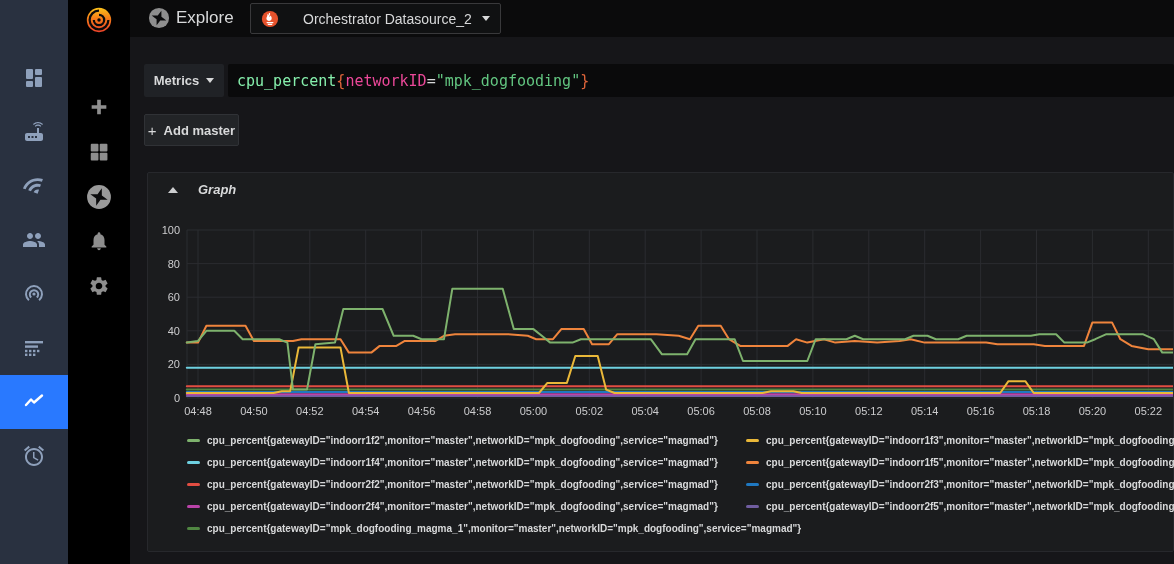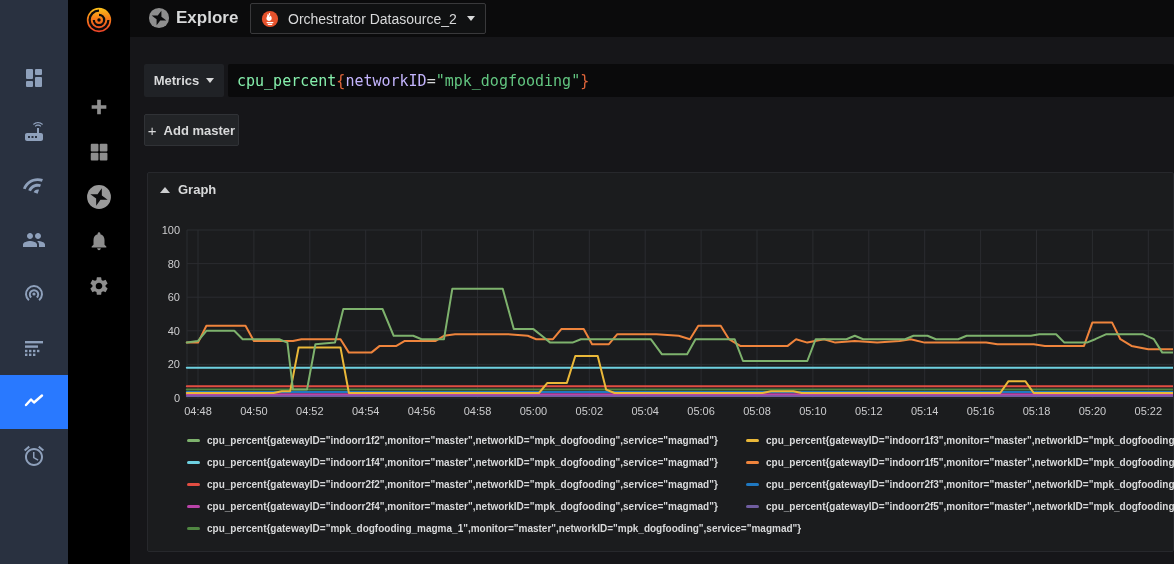--- a/index.html
+++ b/index.html
@@ -13,36 +13,36 @@
   .nav-item.active { background:#2979ff; color:#ffffff; }
   .nav-item svg { width:24px; height:24px; }
 
   
   #grafana-sidebar { position:absolute; left:68px; top:0; width:62px; height:564px; background:#000; z-index:3; }
   .gf-item { position:absolute; left:0; width:62px; height:40px; display:flex; align-items:center; justify-content:center; color:#8e8e8e; cursor:pointer; }
   .gf-item svg { width:22px; height:22px; }
 
   
   #top-header { position:absolute; left:130px; top:0; width:1044px; height:37px; background:#0b0b0c; z-index:2; }
-  #explore-title { position:absolute; left:46px; top:8px; font-size:17px; font-weight:700; color:#d8d9da; }
+  #explore-title { position:absolute; left:46px; top:8px; font-size:17px; font-weight:400; color:#d8d9da; }
   #compass-hdr { position:absolute; left:18px; top:7px; width:22px; height:22px; }
   #ds-picker { position:absolute; left:120px; top:3px; height:31px; min-width:230px; background:#101112; border:1px solid #39393b; border-radius:2px; display:flex; align-items:center; padding:0 10px; cursor:pointer; }
-  #ds-picker .ds-label { color:#d8d9da; font-size:14px; font-weight:500; margin:0 10px 0 9px; }
+  #ds-picker .ds-label { color:#d8d9da; font-size:14px; font-weight:500; margin:0 10px 0 24px; }
   .caret-down { width:0; height:0; border-left:4px solid transparent; border-right:4px solid transparent; border-top:5px solid #d8d9da; display:inline-block; }
 
   
   #metrics-btn { position:absolute; left:144px; top:64px; width:80px; height:33px; background:#202226; border:none; border-radius:2px; color:#d8d9da; font-size:13px; font-weight:700; display:flex; align-items:center; justify-content:center; gap:7px; cursor:pointer; font-family:"Liberation Sans",sans-serif; }
   #query-field { position:absolute; left:228px; top:64px; width:946px; height:33px; background:#0a0a0b; border-radius:2px; display:flex; align-items:center; cursor:text; }
   #query-field .expr { font-family:"DejaVu Sans Mono", monospace; font-size:15px; padding-left:9px; white-space:pre; }
   #add-query-btn { position:absolute; left:144px; top:114px; width:95px; height:32px; background:#222427; border:1px solid #303236; border-radius:2px; color:#d8d9da; font-size:13px; font-weight:700; display:flex; align-items:center; justify-content:center; gap:7px; cursor:pointer; font-family:"Liberation Sans",sans-serif; }
   .plus-glyph { font-size:15px; font-weight:400; line-height:1; }
 
   
   #graph-panel { position:absolute; left:147px; top:172px; width:1027px; height:380px; background:#1b1c1e; border:1px solid #27282c; border-radius:2px; }
-  #panel-header { position:absolute; left:12px; top:9px; display:flex; align-items:center; gap:8px; cursor:pointer; }
+  #panel-header { position:absolute; left:20px; top:9px; display:flex; align-items:center; gap:20px; cursor:pointer;font-style:italic; }
   .tri-up { width:0; height:0; border-left:5px solid transparent; border-right:5px solid transparent; border-bottom:6px solid #cdced0; }
   #panel-title { color:#d8d9da; font-size:13px; font-weight:700; }
   #chart-svg { position:absolute; left:0; top:46px; width:1025px; height:200px; }
   #chart-svg text.tick { font-family:"Liberation Sans",sans-serif; font-size:11px; fill:#ccccce; }
 
   
   .legend-col { position:absolute; top:256px; display:flex; flex-direction:column; }
   #legend-col-1 { left:39px; }
   #legend-col-2 { left:598px; width:600px; }
   .legend-row { height:22px; display:flex; align-items:center; white-space:nowrap; cursor:pointer; }
@@ -175,21 +175,21 @@
       <span class="ds-label">Orchestrator Datasource_2</span>
       <span class="caret-down"></span>
     </div>
   </div>
 
   <button id="metrics-btn">
     <span>Metrics</span>
     <span class="caret-down"></span>
   </button>
   <div id="query-field">
-    <span class="expr"><span style="color: #86efac;">cpu_percent</span><span style="color: rgb(224, 101, 58);">{</span><span style="color: #c4b5fd;">networkID</span><span style="color: rgb(216, 217, 218);">=</span><span style="color: rgb(99, 198, 129);">"mpk_dogfooding"</span><span style="color: rgb(224, 101, 58);">}</span></span>
+    <span class="expr"><span style="color: #86efac;">cpu_percent</span><span style="color: rgb(224, 101, 58);">{</span><span style="color: #ec4899;">networkID</span><span style="color: rgb(216, 217, 218);">=</span><span style="color: rgb(99, 198, 129);">"mpk_dogfooding"</span><span style="color: rgb(224, 101, 58);">}</span></span>
   </div>
   <button id="add-query-btn">
     <span class="plus-glyph">+</span>
     <span>Add master</span>
   </button>
 
   <div id="graph-panel">
     <div id="panel-header">
       <span class="tri-up"></span>
       <span id="panel-title">Graph</span>

